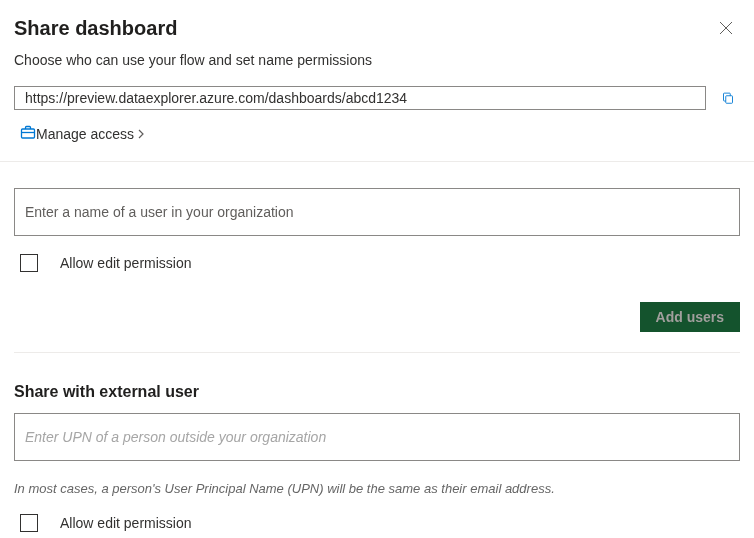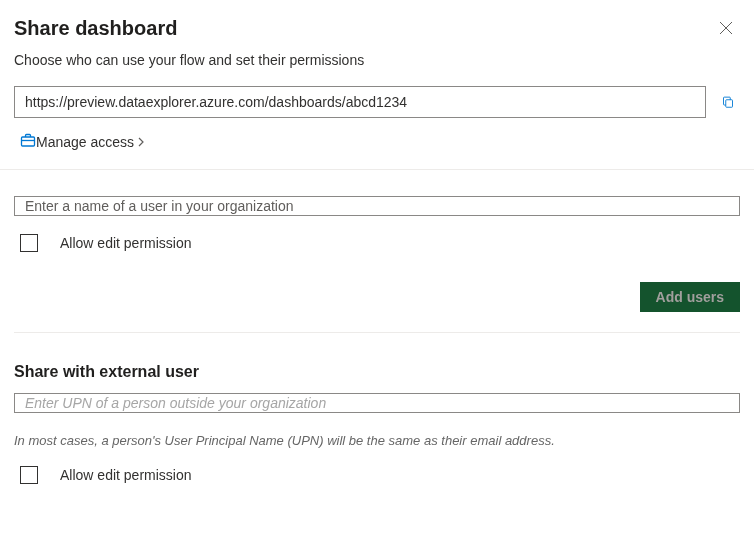--- a/index.html
+++ b/index.html
@@ -38,21 +38,21 @@
     margin: 10px 0 18px 0;
   }
   .url-row {
     display: flex;
     align-items: center;
     gap: 10px;
     margin-bottom: 14px;
   }
   .url-input {
     flex: 1;
-    height: 32px;
+    height: 24px;
     border: 1px solid #8a8886;
     padding: 0 10px;
     font-size: 14px;
     color: #323130;
     font-family: inherit;
     outline: none;
   }
   .copy-btn {
     width: 24px; height: 24px;
     display: flex; align-items: center; justify-content: center;
@@ -76,21 +76,21 @@
     background: #edebe9;
     margin: 0 -14px 26px -14px;
   }
   .divider2 {
     height: 1px;
     background: #edebe9;
     margin: 20px 0 30px 0;
   }
   .user-input, .upn-input {
     width: 100%;
-    height: 20px;
+    height: 48px;
     border: 1px solid #8a8886;
     padding: 0 10px;
     font-size: 14px;
     color: #323130;
     font-family: inherit;
     outline: none;
   }
   .user-input::placeholder, .upn-input::placeholder {
     color: #605e5c;
   }
@@ -150,21 +150,21 @@
 
   <div class="header">
     <div class="title">Share dashboard</div>
     <button class="close-btn">
       <svg width="14" height="14" viewBox="0 0 14 14">
           <path d="M1 1 L13 13 M13 1 L1 13" stroke="currentColor" stroke-width="1" fill="none"></path>
         </svg>
     </button>
   </div>
 
-  <div class="subtitle">Choose who can use your flow and set their permissions</div>
+  <div class="subtitle">Choose who can use your flow and set name permissions</div>
 
   <div class="url-row">
     <input type="text" class="url-input" readonly="" value="https://preview.dataexplorer.azure.com/dashboards/abcd1234" style="">
     <button class="copy-btn">
       <svg width="16" height="16" viewBox="0 0 16 16" fill="none" stroke="currentColor" stroke-width="1.2">
         <rect x="5" y="5" width="9" height="10" rx="1"></rect>
         <path d="M11 5 V2.5 a1 1 0 0 0 -1 -1 H3 a1 1 0 0 0 -1 1 V11 a1 1 0 0 0 1 1 H5"></path>
       </svg>
     </button>
   </div>

